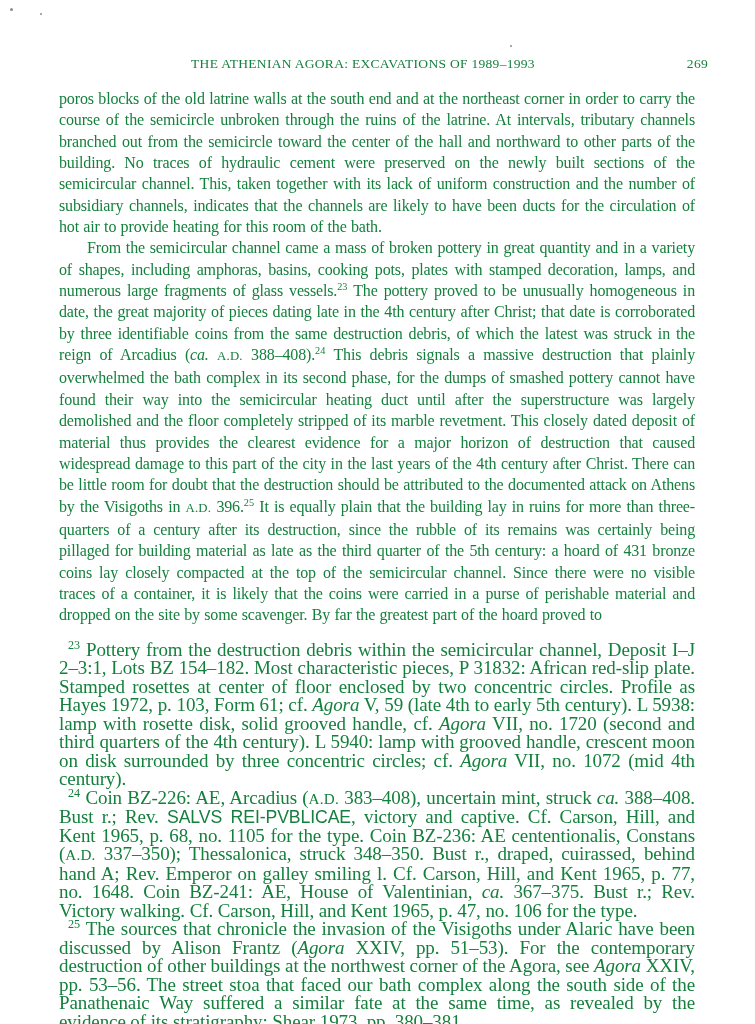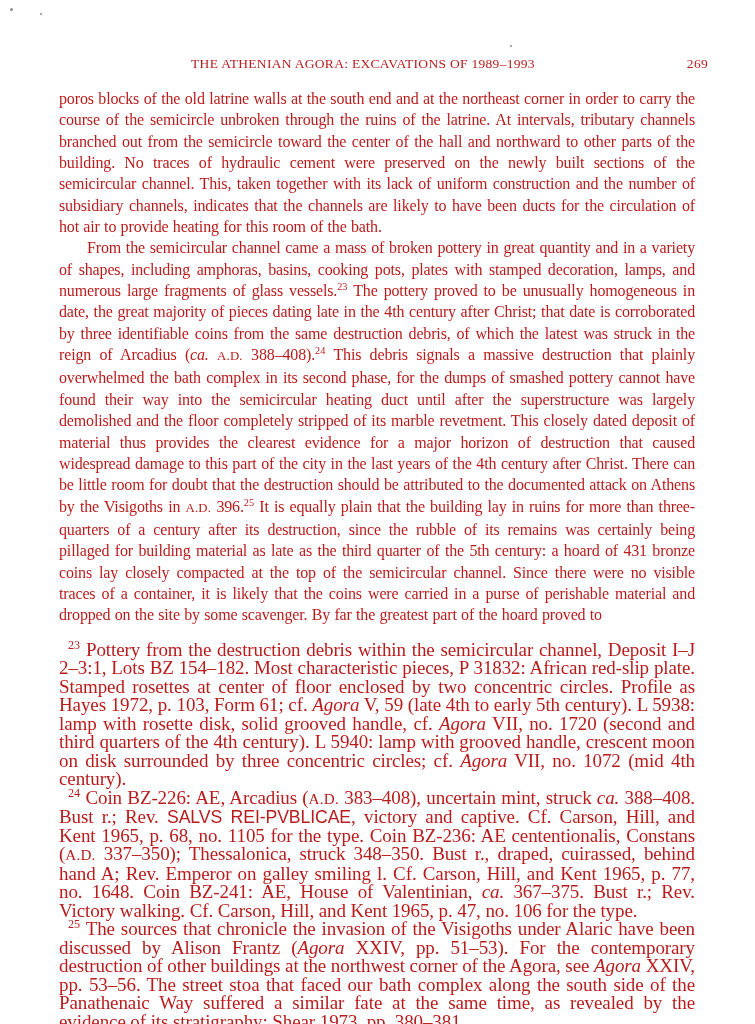--- a/index.html
+++ b/index.html
@@ -8,21 +8,21 @@
     background: #e9e9e9;
   }
   .page {
     position: relative;
     width: 755px;
     height: 1024px;
     margin: 0 auto;
     background: #ffffff;
     overflow: hidden;
     font-family: "Liberation Serif", "DejaVu Serif", serif;
-    color: #b91c1c;
+    color: #15803d;
   }
   .running-head {
     position: absolute;
     left: 59px;
     top: 56px;
     width: 636px;
     font-size: 13.5px;
     letter-spacing: 0.3px;
   }
   .head-title {

